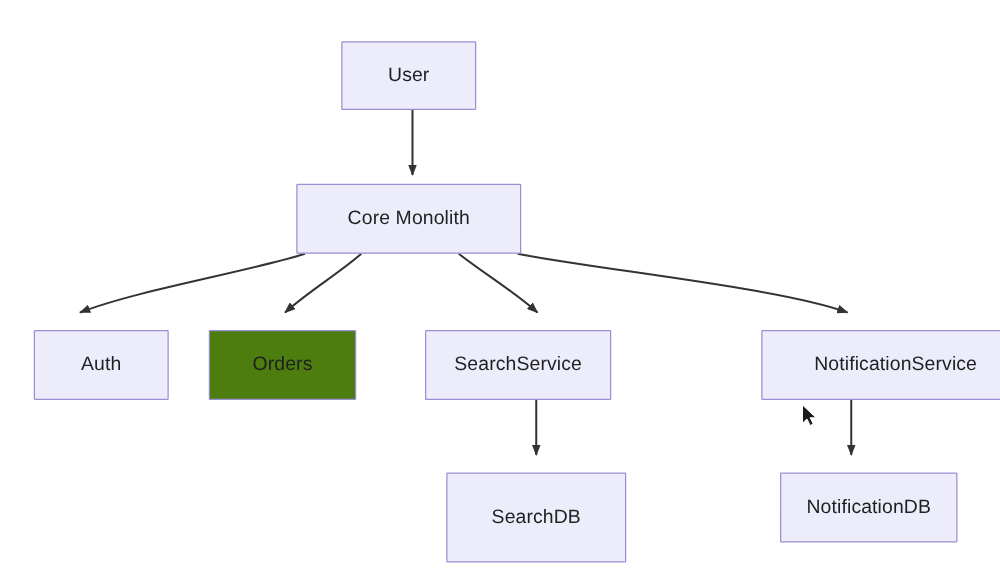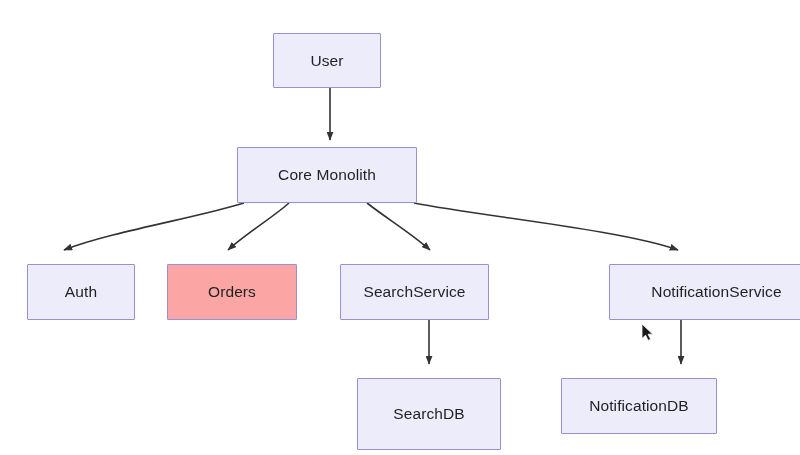--- a/index.html
+++ b/index.html
@@ -86,33 +86,33 @@
   <div id="node-layer">
       <div class="node" style="left: 273px; top: 33px; width: 108px; height: 55px; background: rgb(236, 236, 251); border-color: rgb(155, 143, 212); color: rgb(31, 32, 32);">
         <span class="node-label">User</span>
       </div>
       <div class="node" style="left: 237px; top: 147px; width: 180px; height: 56px; background: rgb(236, 236, 251); border-color: rgb(155, 143, 212); color: rgb(31, 32, 32);">
         <span class="node-label">Core Monolith</span>
       </div>
       <div class="node" style="left: 5px; top: 264px; width: 108px; height: 56px; background: rgb(236, 236, 251); border-color: rgb(155, 143, 212); color: rgb(31, 32, 32); margin-left: 22px;">
         <span class="node-label">Auth</span>
       </div>
-      <div class="node" style="left: 167px; top: 264px; width: 130px; height: 56px; background: #fca5a5; border-color: rgb(155, 143, 212); color: rgb(31, 32, 32);">
+      <div class="node" style="left: 167px; top: 264px; width: 118px; height: 56px; background: #4d7c0f; border-color: rgb(155, 143, 212); color: rgb(31, 32, 32);">
         <span class="node-label">Orders</span>
       </div>
       <div class="node" style="left: 340px; top: 264px; width: 149px; height: 56px; background: rgb(236, 236, 251); border-color: rgb(155, 143, 212); color: rgb(31, 32, 32);">
         <span class="node-label">SearchService</span>
       </div>
       <div class="node" style="left: 570px; top: 264px; width: 215px; height: 56px; background: rgb(236, 236, 251); border-color: rgb(155, 143, 212); color: rgb(31, 32, 32); margin-left: 39px;">
         <span class="node-label">NotificationService</span>
       </div>
       <div class="node" style="left: 357px; top: 378px; width: 144px; height: 72px; background: rgb(236, 236, 251); border-color: rgb(155, 143, 212); color: rgb(31, 32, 32);">
         <span class="node-label">SearchDB</span>
       </div>
-      <div class="node" style="left: 561px; top: 378px; width: 156px; height: 56px; background: rgb(236, 236, 251); border-color: rgb(155, 143, 212); color: rgb(31, 32, 32);">
+      <div class="node" style="left: 624px; top: 378px; width: 142px; height: 56px; background: rgb(236, 236, 251); border-color: rgb(155, 143, 212); color: rgb(31, 32, 32);">
         <span class="node-label">NotificationDB</span>
       </div>
     </div>
 
   <svg id="cursor-layer" width="800" height="455" viewBox="0 0 800 455" xmlns="http://www.w3.org/2000/svg">
     <g id="mouse-cursor">
         <path d="M0,0 L0,14.5 L3.6,11.2 L6.1,16.4 L8.6,15.2 L6.1,10.2 L10.8,10.2 Z" transform="translate(642,324)" fill="#1a1a1a" stroke="#ffffff" stroke-width="0.8"></path>
       </g>
   </svg>
 

